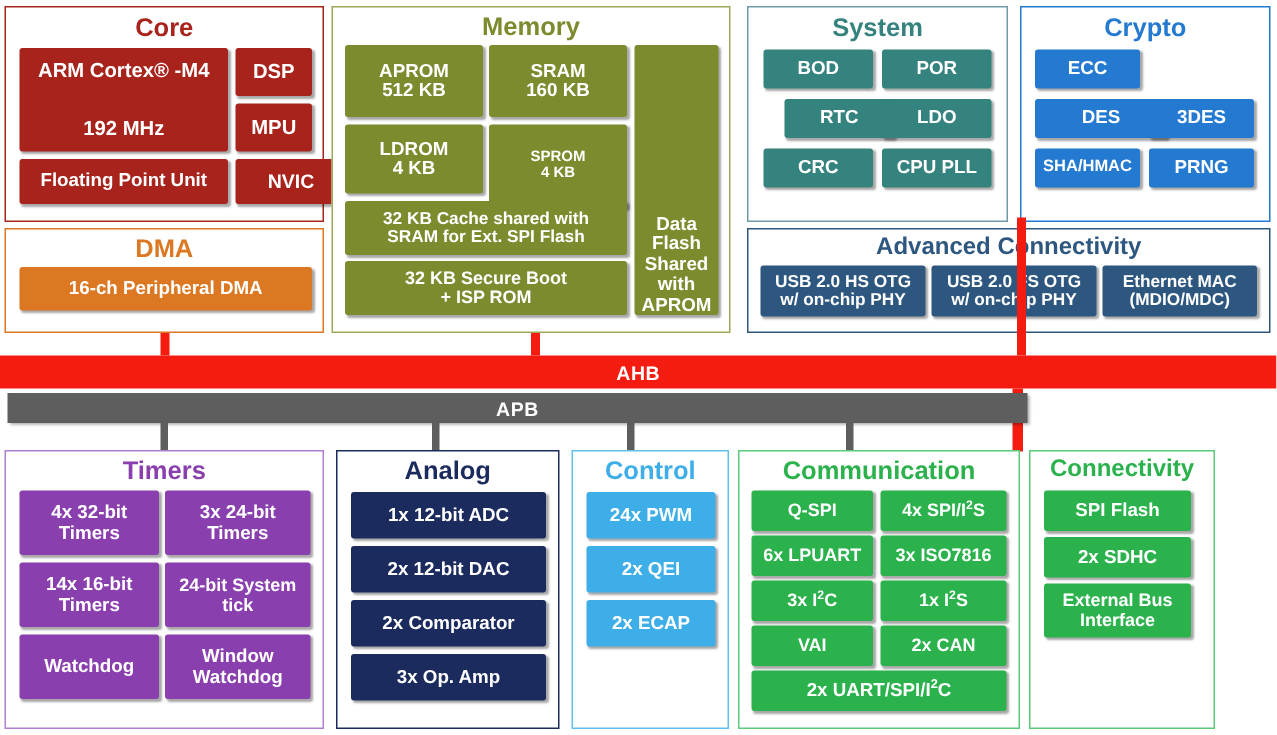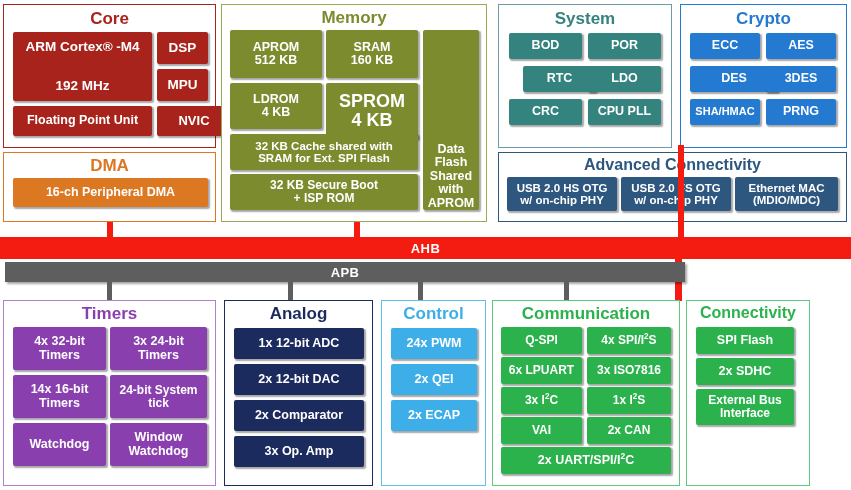--- a/index.html
+++ b/index.html
@@ -124,21 +124,21 @@
         <span>512 KB</span>
       </div>
       <div class="blk c-mem" style="left:104px; top:4px; width:92px; height:48px; font-size:12.5px; flex-direction:column;">
         <span>SRAM</span>
         <span>160 KB</span>
       </div>
       <div class="blk c-mem" style="left:8px; top:57px; width:92px; height:46px; font-size:12.5px; flex-direction:column;">
         <span>LDROM</span>
         <span>4 KB</span>
       </div>
-      <div class="blk c-mem" style="left:104px; top:57px; width:92px; height:56px; font-size:18px; flex-direction:column;">
+      <div class="blk c-mem" style="left:104px; top:57px; width:92px; height:56px; font-size:10px; flex-direction:column;">
         <span>SPROM</span>
         <span>4 KB</span>
       </div>
       <div class="blk c-mem" style="left:8px; top:108px; width:188px; height:36px; font-size:11.5px; flex-direction:column;">
         <span>32 KB Cache shared with</span>
         <span>SRAM for  Ext. SPI Flash</span>
       </div>
       <div class="blk c-mem" style="left:8px; top:148px; width:188px; height:36px; font-size:12px; flex-direction:column;">
         <span>32 KB Secure Boot</span>
         <span>+ ISP ROM</span>
@@ -176,23 +176,20 @@
       </div>
     </div>
   </div>
 
   <div class="panel" style="left:680px; top:4px; width:167px; height:144px; border-color:#2479D0;">
     <div class="panel-title" style="color:#2479D0; font-size:17px; margin-top:5px;">Crypto</div>
     <div class="panel-body">
       <div class="blk c-crypto" style="left:9px; top:6px; width:70px; height:26px; font-size:12.5px;">
         <span>ECC</span>
       </div>
-      <div class="blk c-crypto" style="left:85px; top:6px; width:70px; height:26px; font-size:12.5px;">
-        <span>AES</span>
-      </div>
       <div class="blk c-crypto" style="left:9px; top:39px; width:88px; height:26px; font-size:12.5px;">
         <span>DES</span>
       </div>
       <div class="blk c-crypto" style="left:85px; top:39px; width:70px; height:26px; font-size:12.5px;">
         <span>3DES</span>
       </div>
       <div class="blk c-crypto" style="left:9px; top:72px; width:70px; height:26px; font-size:11px;">
         <span>SHA/HMAC</span>
       </div>
       <div class="blk c-crypto" style="left:85px; top:72px; width:70px; height:26px; font-size:12.5px;">

